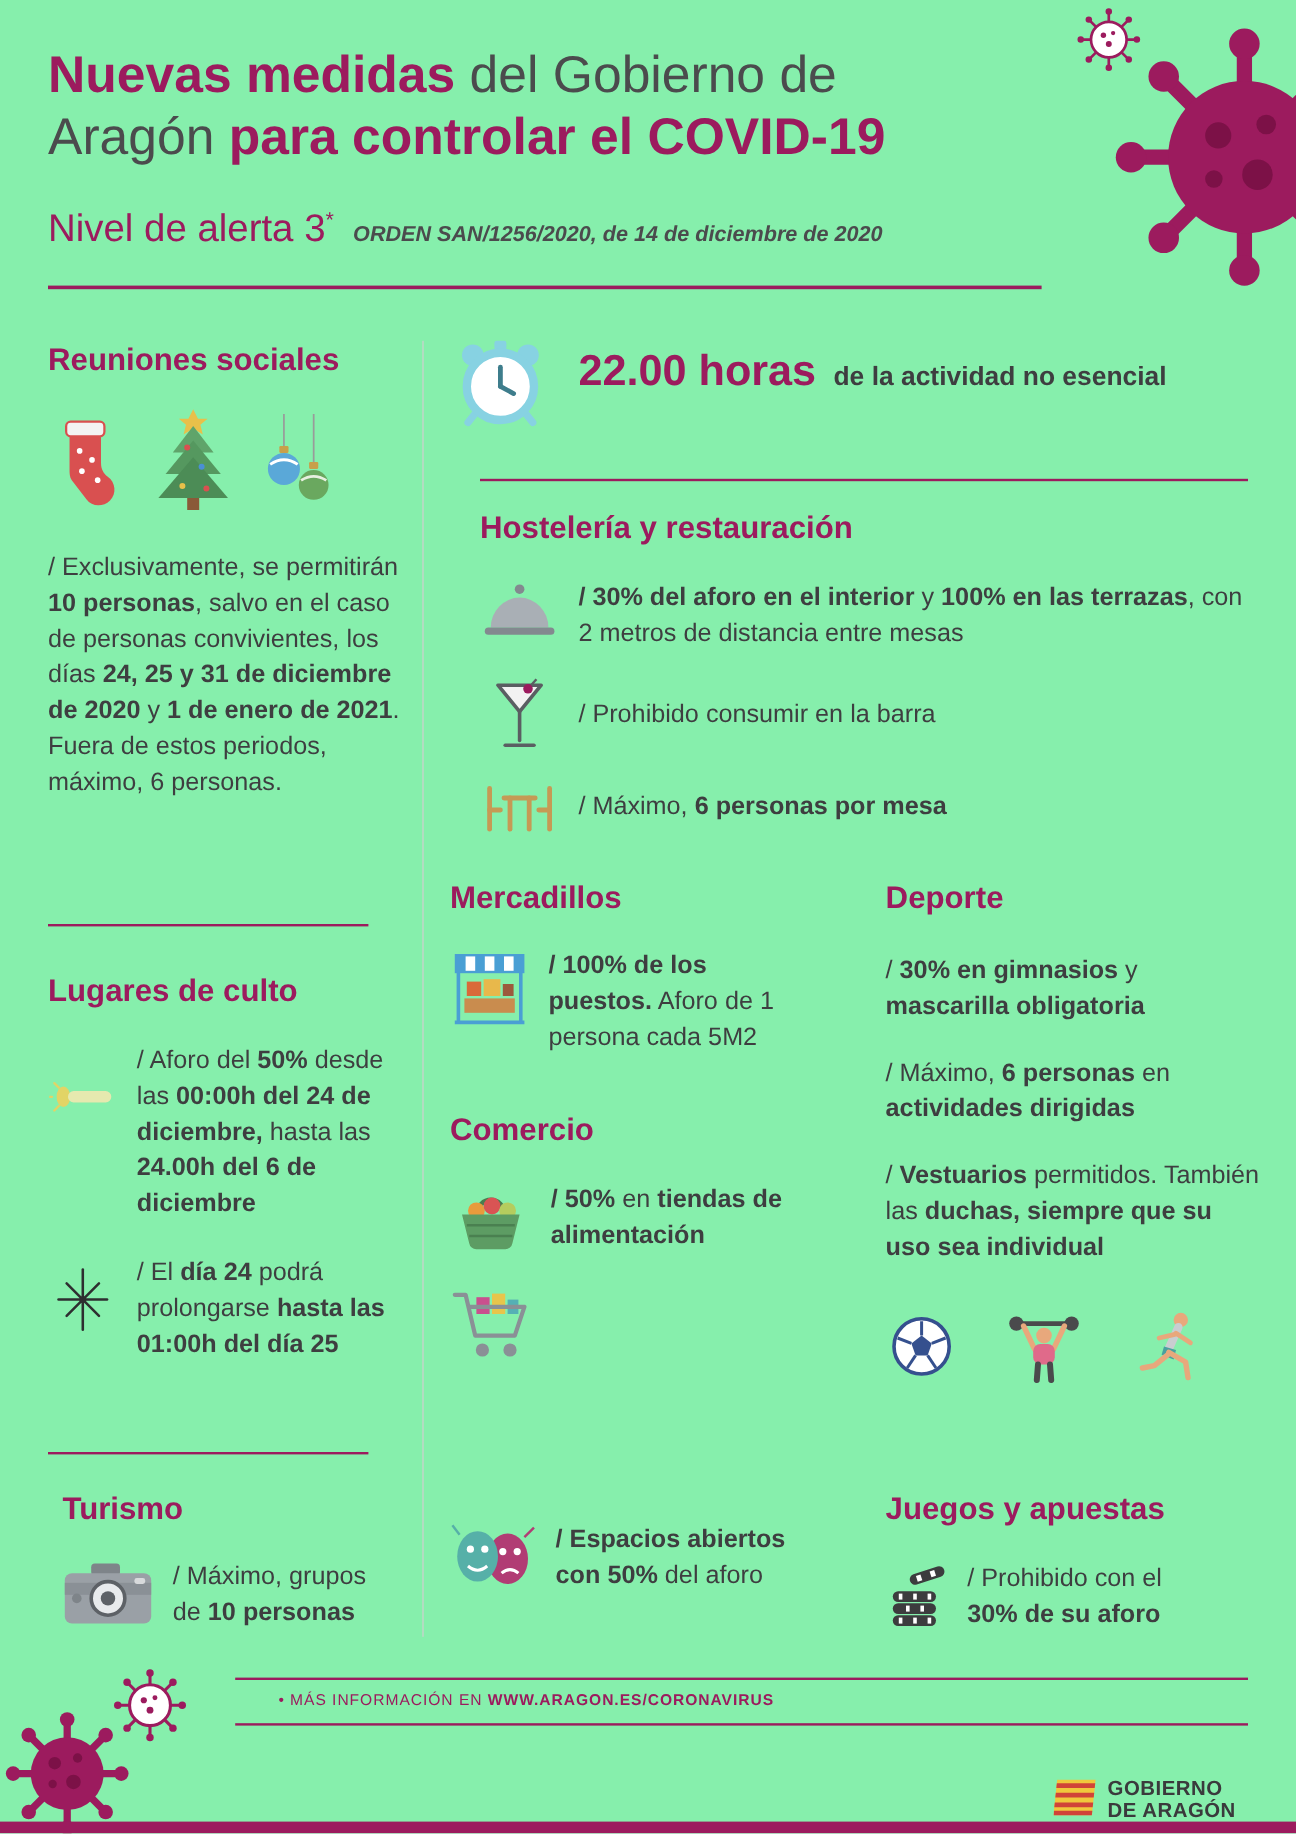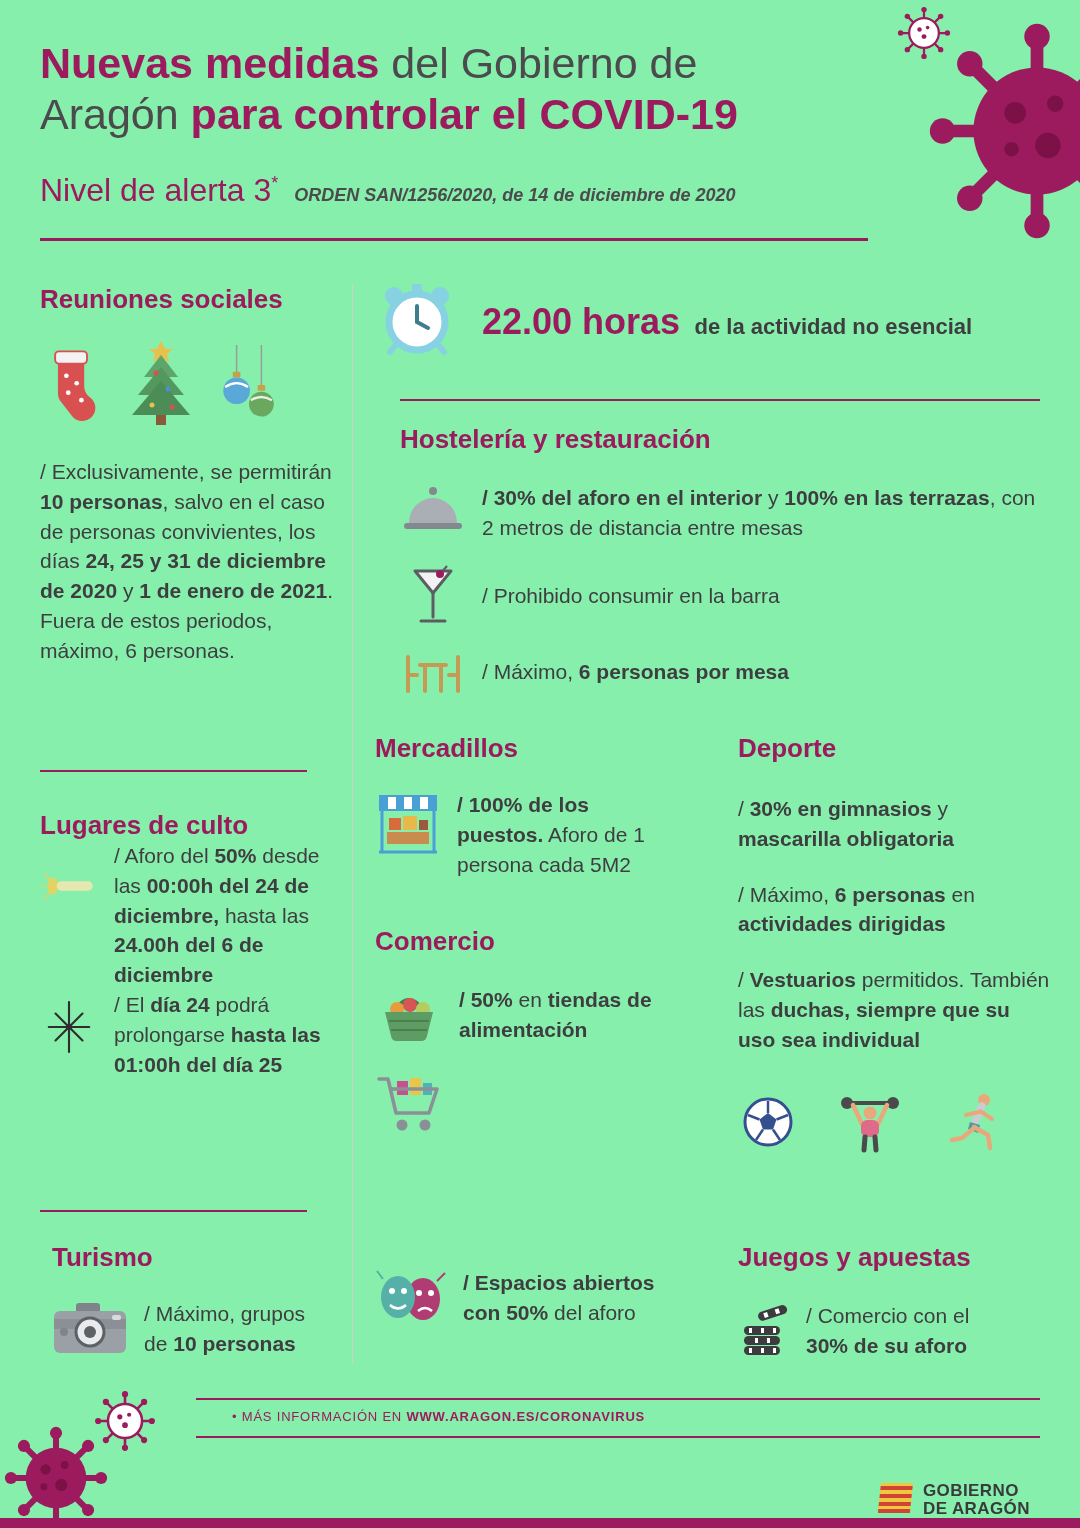--- a/index.html
+++ b/index.html
@@ -32,33 +32,33 @@
   .ico{flex-shrink:0;display:flex;justify-content:center;}
   .h-rule{position:absolute;height:2px;background:var(--accent);}
   .v-rule{position:absolute;width:1px;background:var(--rule-gray);}
 
   
   #sec-reuniones{position:absolute;left:40px;top:284px;width:294px;}
   .xmas{display:flex;align-items:flex-end;gap:22px;margin:24px 0 0 2px;}
   #sec-reuniones .txt{margin-top:26px;}
   #rule-l1{left:40px;top:770px;width:267px;}
   #sec-culto{position:absolute;left:40px;top:810px;width:305px;}
-  #sec-culto .row{}
+  #sec-culto .row{margin-top:28px;}
   #sec-culto .ico{width:58px;}
   #sec-culto .txt{width:235px;}
   #rule-l2{left:40px;top:1210px;width:267px;}
   #sec-turismo{position:absolute;left:52px;top:1242px;width:310px;}
   #sec-turismo .row{margin-top:26px;}
   #sec-turismo .txt{width:190px;}
   #rule-v{left:352px;top:284px;height:1080px;}
 
   
   #banner{position:absolute;left:378px;top:282px;display:flex;gap:26px;align-items:flex-start;width:665px;}
   .banner-l1{font-size:23px;font-weight:700;color:var(--text);}
-  .banner-l2{margin-top:19px;white-space:nowrap;}
+  .banner-l2{margin-top:6px;white-space:nowrap;}
   .banner-big{font-size:36px;font-weight:700;color:var(--accent);}
   .banner-rest{font-size:22px;font-weight:700;color:var(--text);margin-left:10px;}
   #rule-banner{left:400px;top:399px;width:640px;}
 
   
   #sec-hosteleria{position:absolute;left:400px;top:424px;width:648px;}
   #sec-hosteleria .row{margin-top:22px;}
   #sec-hosteleria .ico{width:66px;}
   #sec-hosteleria .txt{width:560px;}
 
@@ -475,21 +475,21 @@
             <rect x="35" y="26" width="3" height="5" fill="#fff"></rect>
           <rect x="6" y="34" width="36" height="9" rx="4.5" fill="#3C3C3E"></rect>
           <rect x="17" y="36" width="3" height="5" fill="#fff"></rect>
             <rect x="29" y="36" width="3" height="5" fill="#fff"></rect>
           <rect x="6" y="44" width="36" height="9" rx="4.5" fill="#3C3C3E"></rect>
           <rect x="11" y="46" width="3" height="5" fill="#fff"></rect>
             <rect x="23" y="46" width="3" height="5" fill="#fff"></rect>
             <rect x="35" y="46" width="3" height="5" fill="#fff"></rect>
         </svg>
       </span>
-      <p class="txt"><span>/ Comercio con el </span><span class="b">30% de su aforo</span></p>
+      <p class="txt"><span>/ Prohibido con el </span><span class="b">30% de su aforo</span></p>
     </div>
   </section>
 
   <div class="h-rule" id="rule-f1"></div>
   <p id="footer-info"><span>•  MÁS INFORMACIÓN EN </span><span class="b">WWW.ARAGON.ES/CORONAVIRUS</span></p>
   <div class="h-rule" id="rule-f2"></div>
 
   <span id="virus-b-small">
     <svg width="62" height="62" viewBox="0 0 120 120">
       <g stroke="#9C1B5E" stroke-width="5" stroke-linecap="round">

